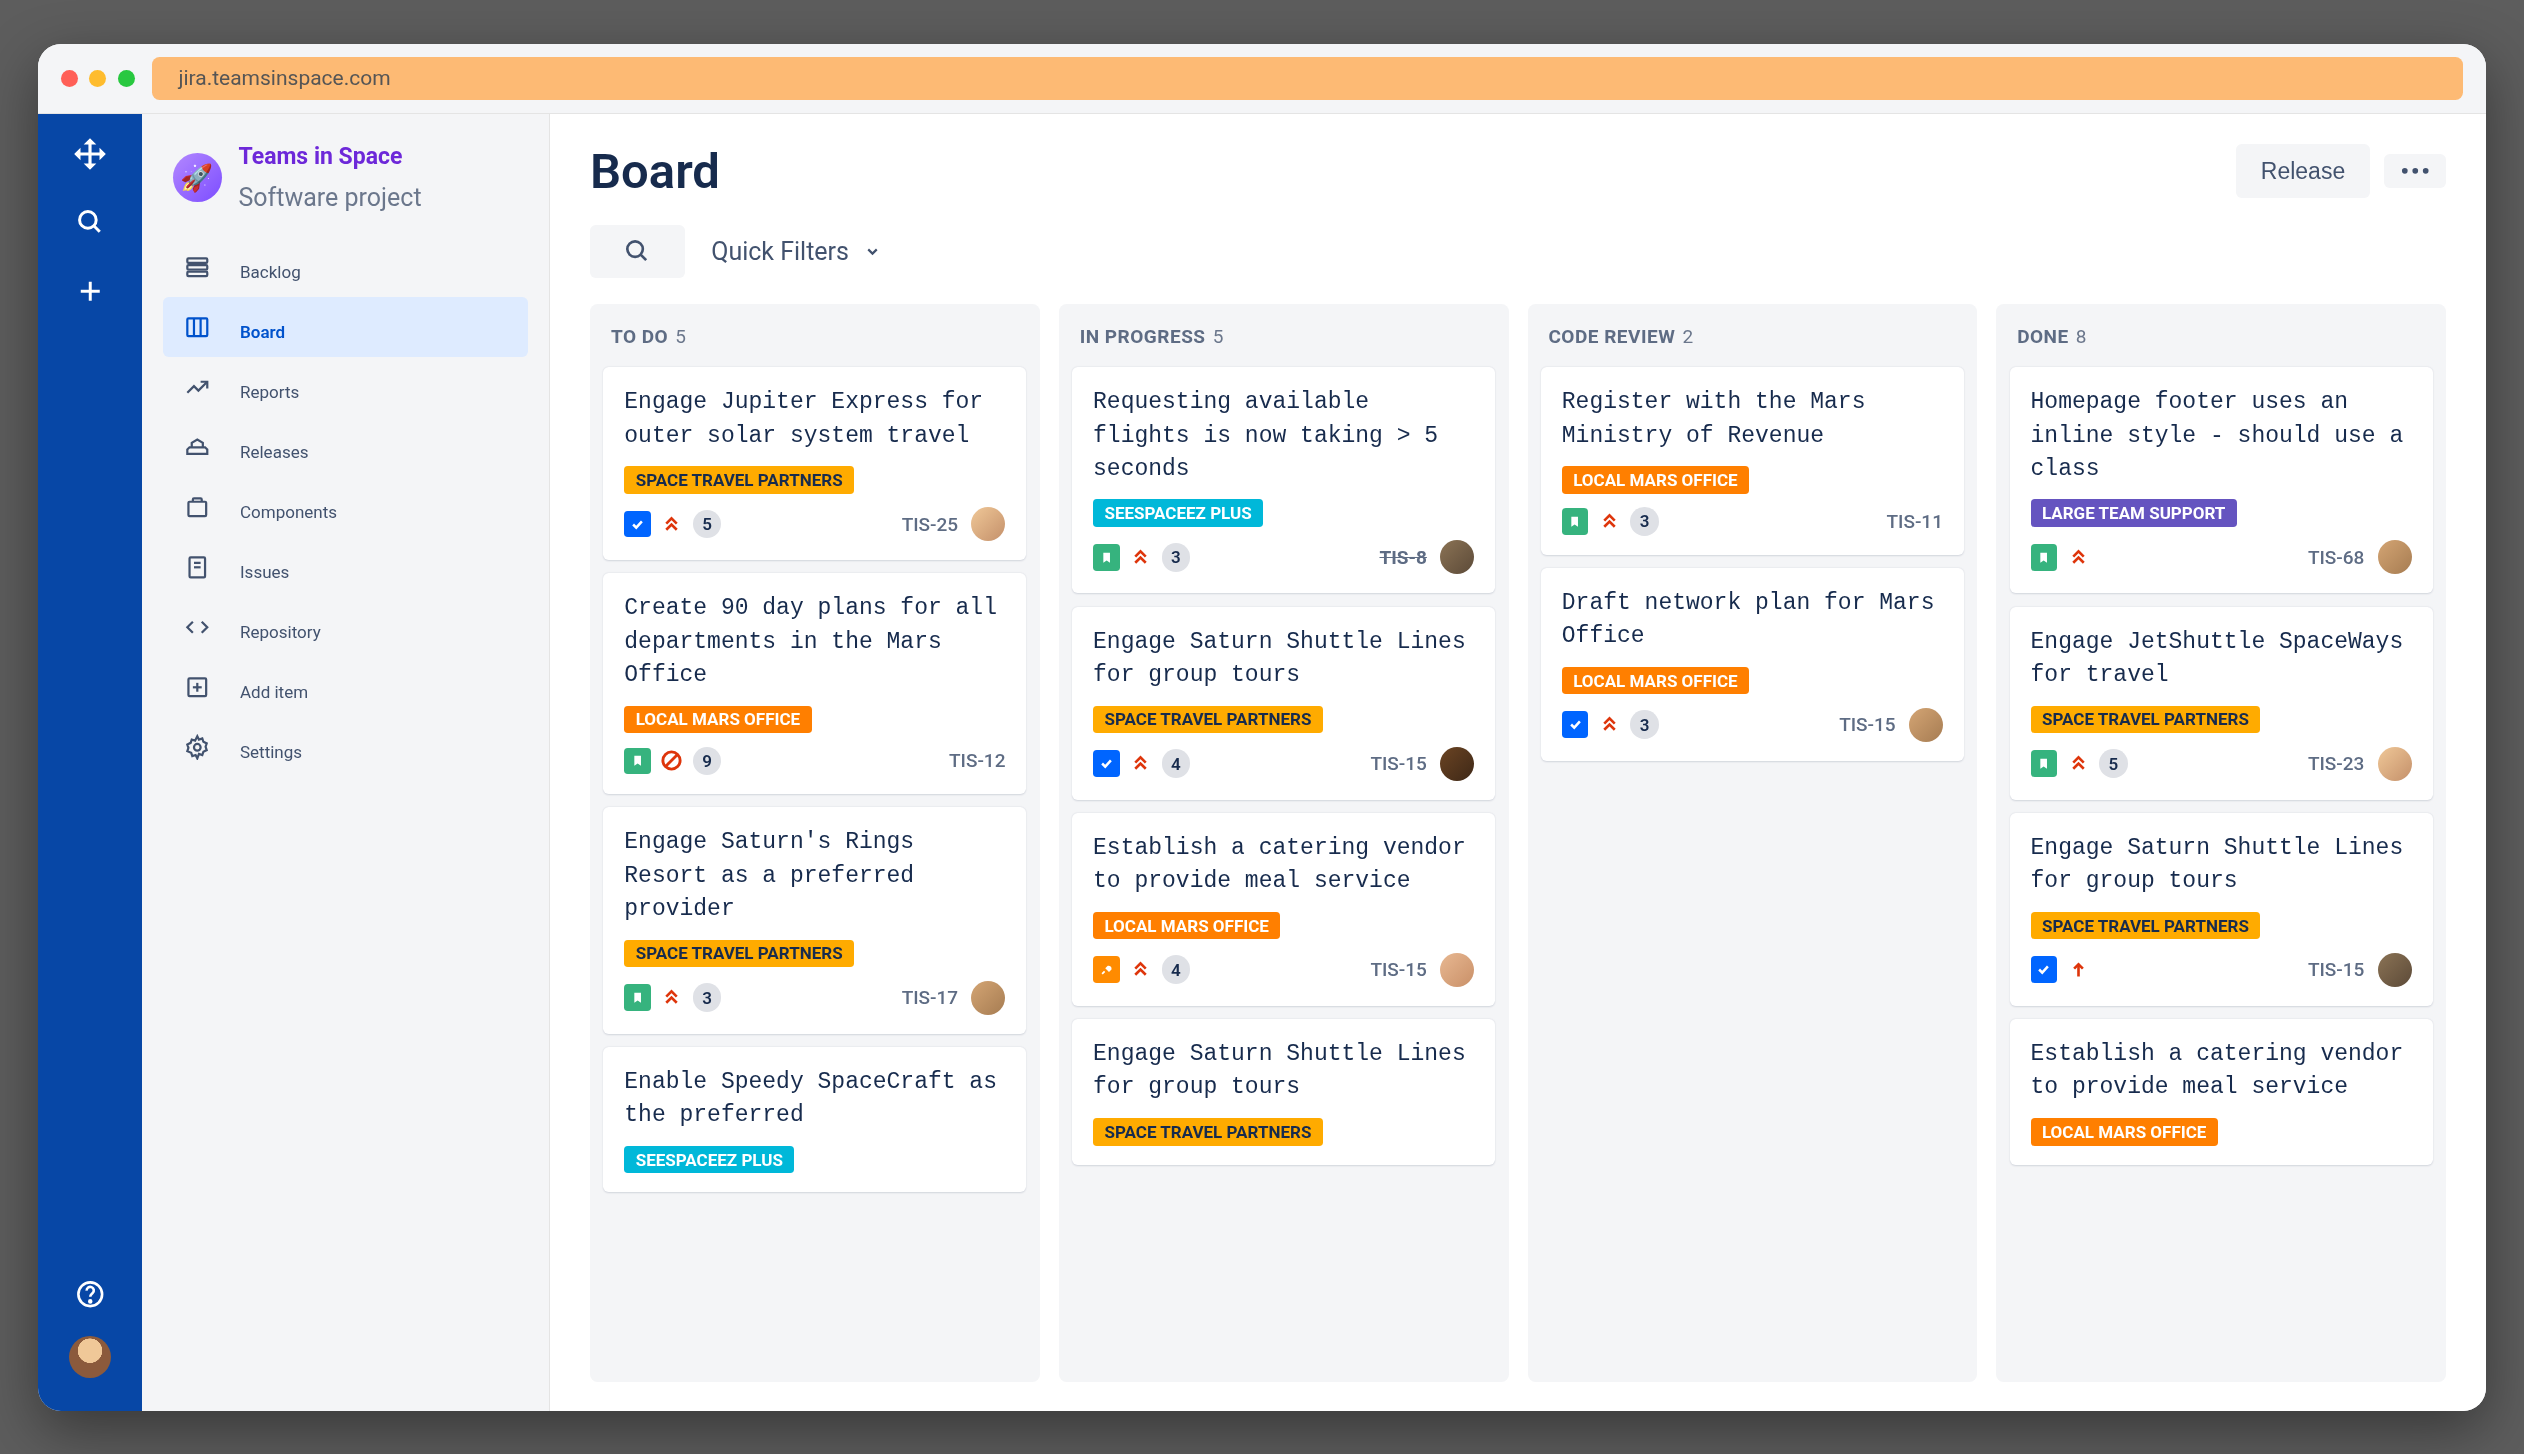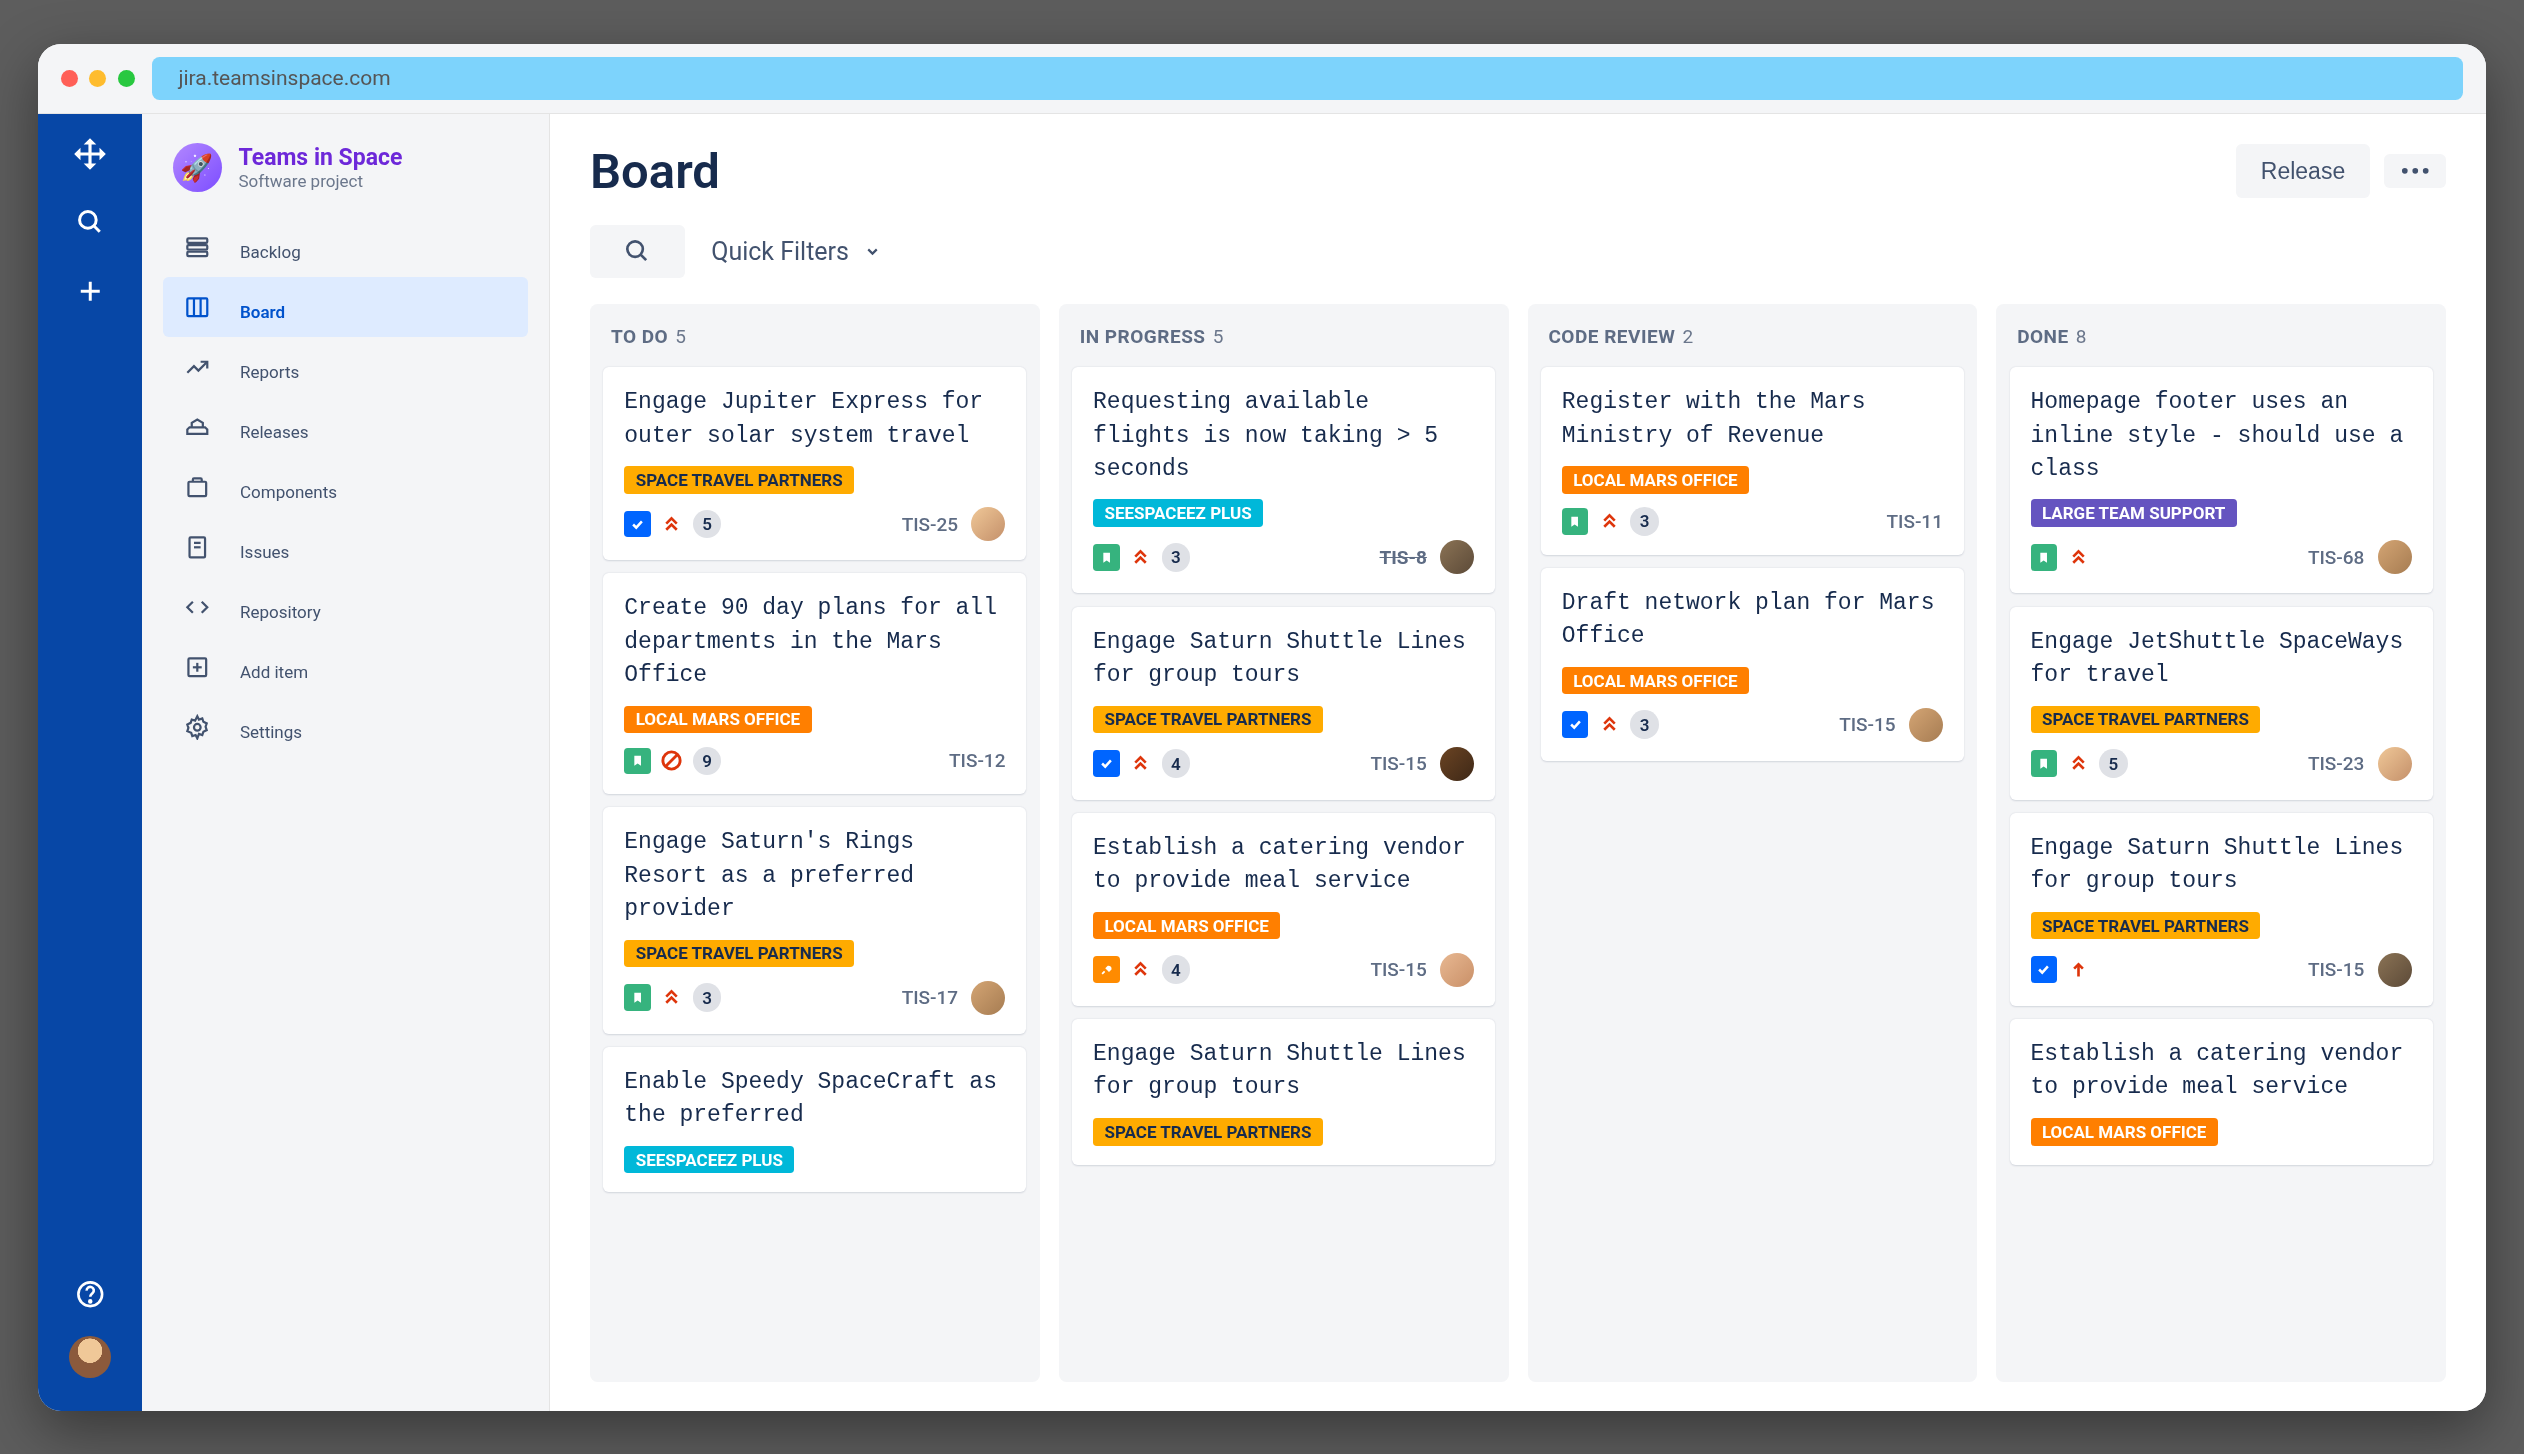--- a/index.html
+++ b/index.html
@@ -2,31 +2,31 @@
 <html style="font-size:15px"><head>
 <meta charset="utf-8">
 <style>
 * { box-sizing: border-box; margin: 0; padding: 0; }
 body { font-family: -apple-system, BlinkMacSystemFont, 'Segoe UI', Roboto, sans-serif; background: #5d5d5d; display:flex; align-items:center; justify-content:center; min-height:100vh; padding:38px; }
 .window { width: 2449px; height: 1367px; background:#f4f5f7; border-radius: 23px; overflow:hidden; box-shadow: 0 19px 57px rgba(0,0,0,0.4); display:flex; flex-direction:column; }
 .browser-bar { background:#f4f5f7; padding: 13.3px 23px; display:flex; align-items:center; gap:17px; border-bottom:0.9px solid #e4e4e4; }
 .traffic { display:flex; gap:11.4px; }
 .tl-dot { width:17px; height:17px; border-radius:50%; }
 .tl-red{background:#ff5f57;} .tl-yellow{background:#febc2e;} .tl-green{background:#28c840;}
-.url-bar { flex:1; background:#7dd3fc; border-radius:7.6px; padding:9.5px 26.6px; font-size:21px; color:#555; }
+.url-bar { flex:1; background:#fdba74; border-radius:7.6px; padding:9.5px 26.6px; font-size:21px; color:#555; }
 .app { flex:1; display:flex; overflow:hidden; }
 .rail { width:104px; background:#0747a6; display:flex; flex-direction:column; align-items:center; padding:19px 0; gap:26.6px; position:relative; }
 .rail-icon { width:42px; height:42px; display:flex; align-items:center; justify-content:center; color:#fff; cursor:pointer; }
 .rail-bottom { margin-top:auto; display:flex; flex-direction:column; align-items:center; gap:21px; padding-bottom:13.3px;}
 .rail-avatar { width:42px; height:42px; border-radius:50%; background:#d4a574; background-image: radial-gradient(circle at 50% 35%, #f0c898 35%, #8b5a3c 36%); }
 .sidebar { width:408px; background:#f4f5f7; padding:25px 21px; border-right:0.9px solid #e4e4e4; }
 .project-head { display:flex; gap:17px; align-items:center; padding:3.8px 9.5px 25px; }
 .proj-icon { width:49px; height:49px; border-radius:50%; background:linear-gradient(135deg,#b388ff,#7c4dff); display:flex; align-items:center; justify-content:center; font-size:26.6px; }
 .proj-title { font-size:23px; font-weight:700; color:#6d28d9; }
-.proj-sub { font-size:17px; color:#6b778c; }
+.proj-sub { font-size:25px; color:#6b778c;margin-top:13px; }
 .nav-item { display:flex; align-items:flex-end; gap:28px; padding:15px 19px; border-radius:5.7px; cursor:pointer; font-size:17px; color:#42526e; }
 .nav-item.active { background:#deebff; color:#0052cc; font-weight:600; }
 .nav-icon { width:30px; height:30px; display:flex; align-items:center; justify-content:center; color:#42526e; }
 .nav-item.active .nav-icon { color:#0052cc; }
 .main { flex:1; background:#fff; padding:28.5px 40px; overflow:hidden; display:flex; flex-direction:column; }
 .main-head { display:flex; align-items:center; justify-content:space-between; margin-bottom:25px; }
 .page-title { font-size:49px; font-weight:600; color:#172b4d; }
 .head-actions { display:flex; gap:13.3px; align-items:center; }
 .release-btn { background:#f4f5f7; border:none; padding:13.3px 25px; font-size:23px; color:#42526e; border-radius:5.7px; cursor:pointer; font-weight:500; }
 .more-btn { background:#f4f5f7; border:none; padding:13.3px 17px; border-radius:5.7px; cursor:pointer; color:#42526e; }

